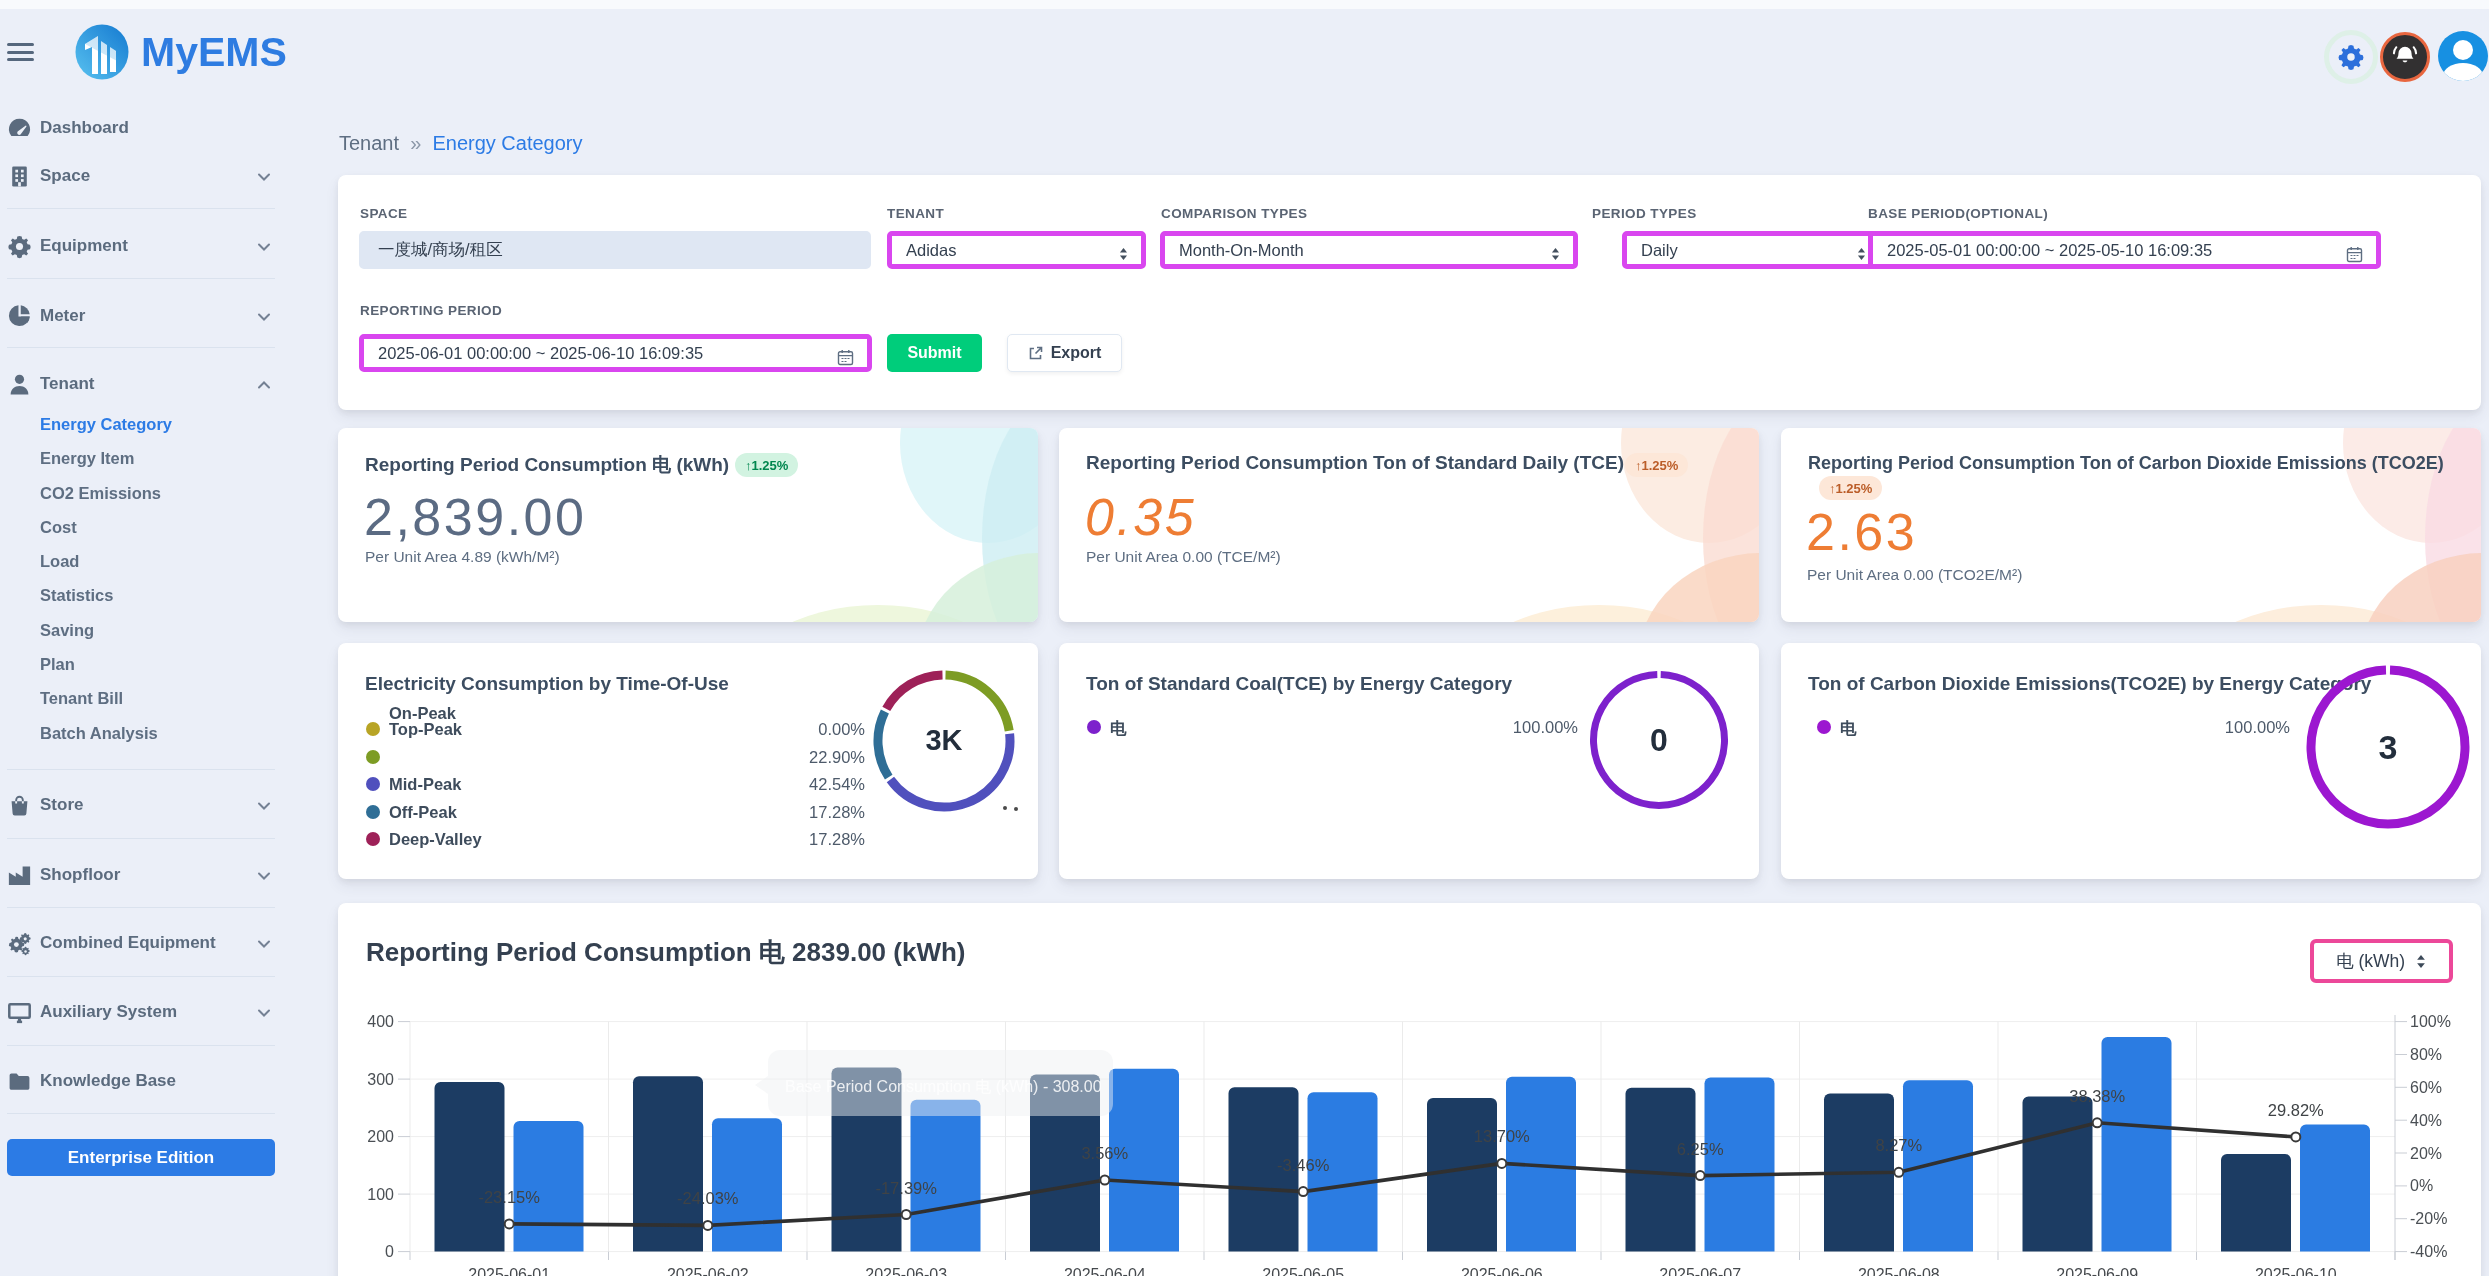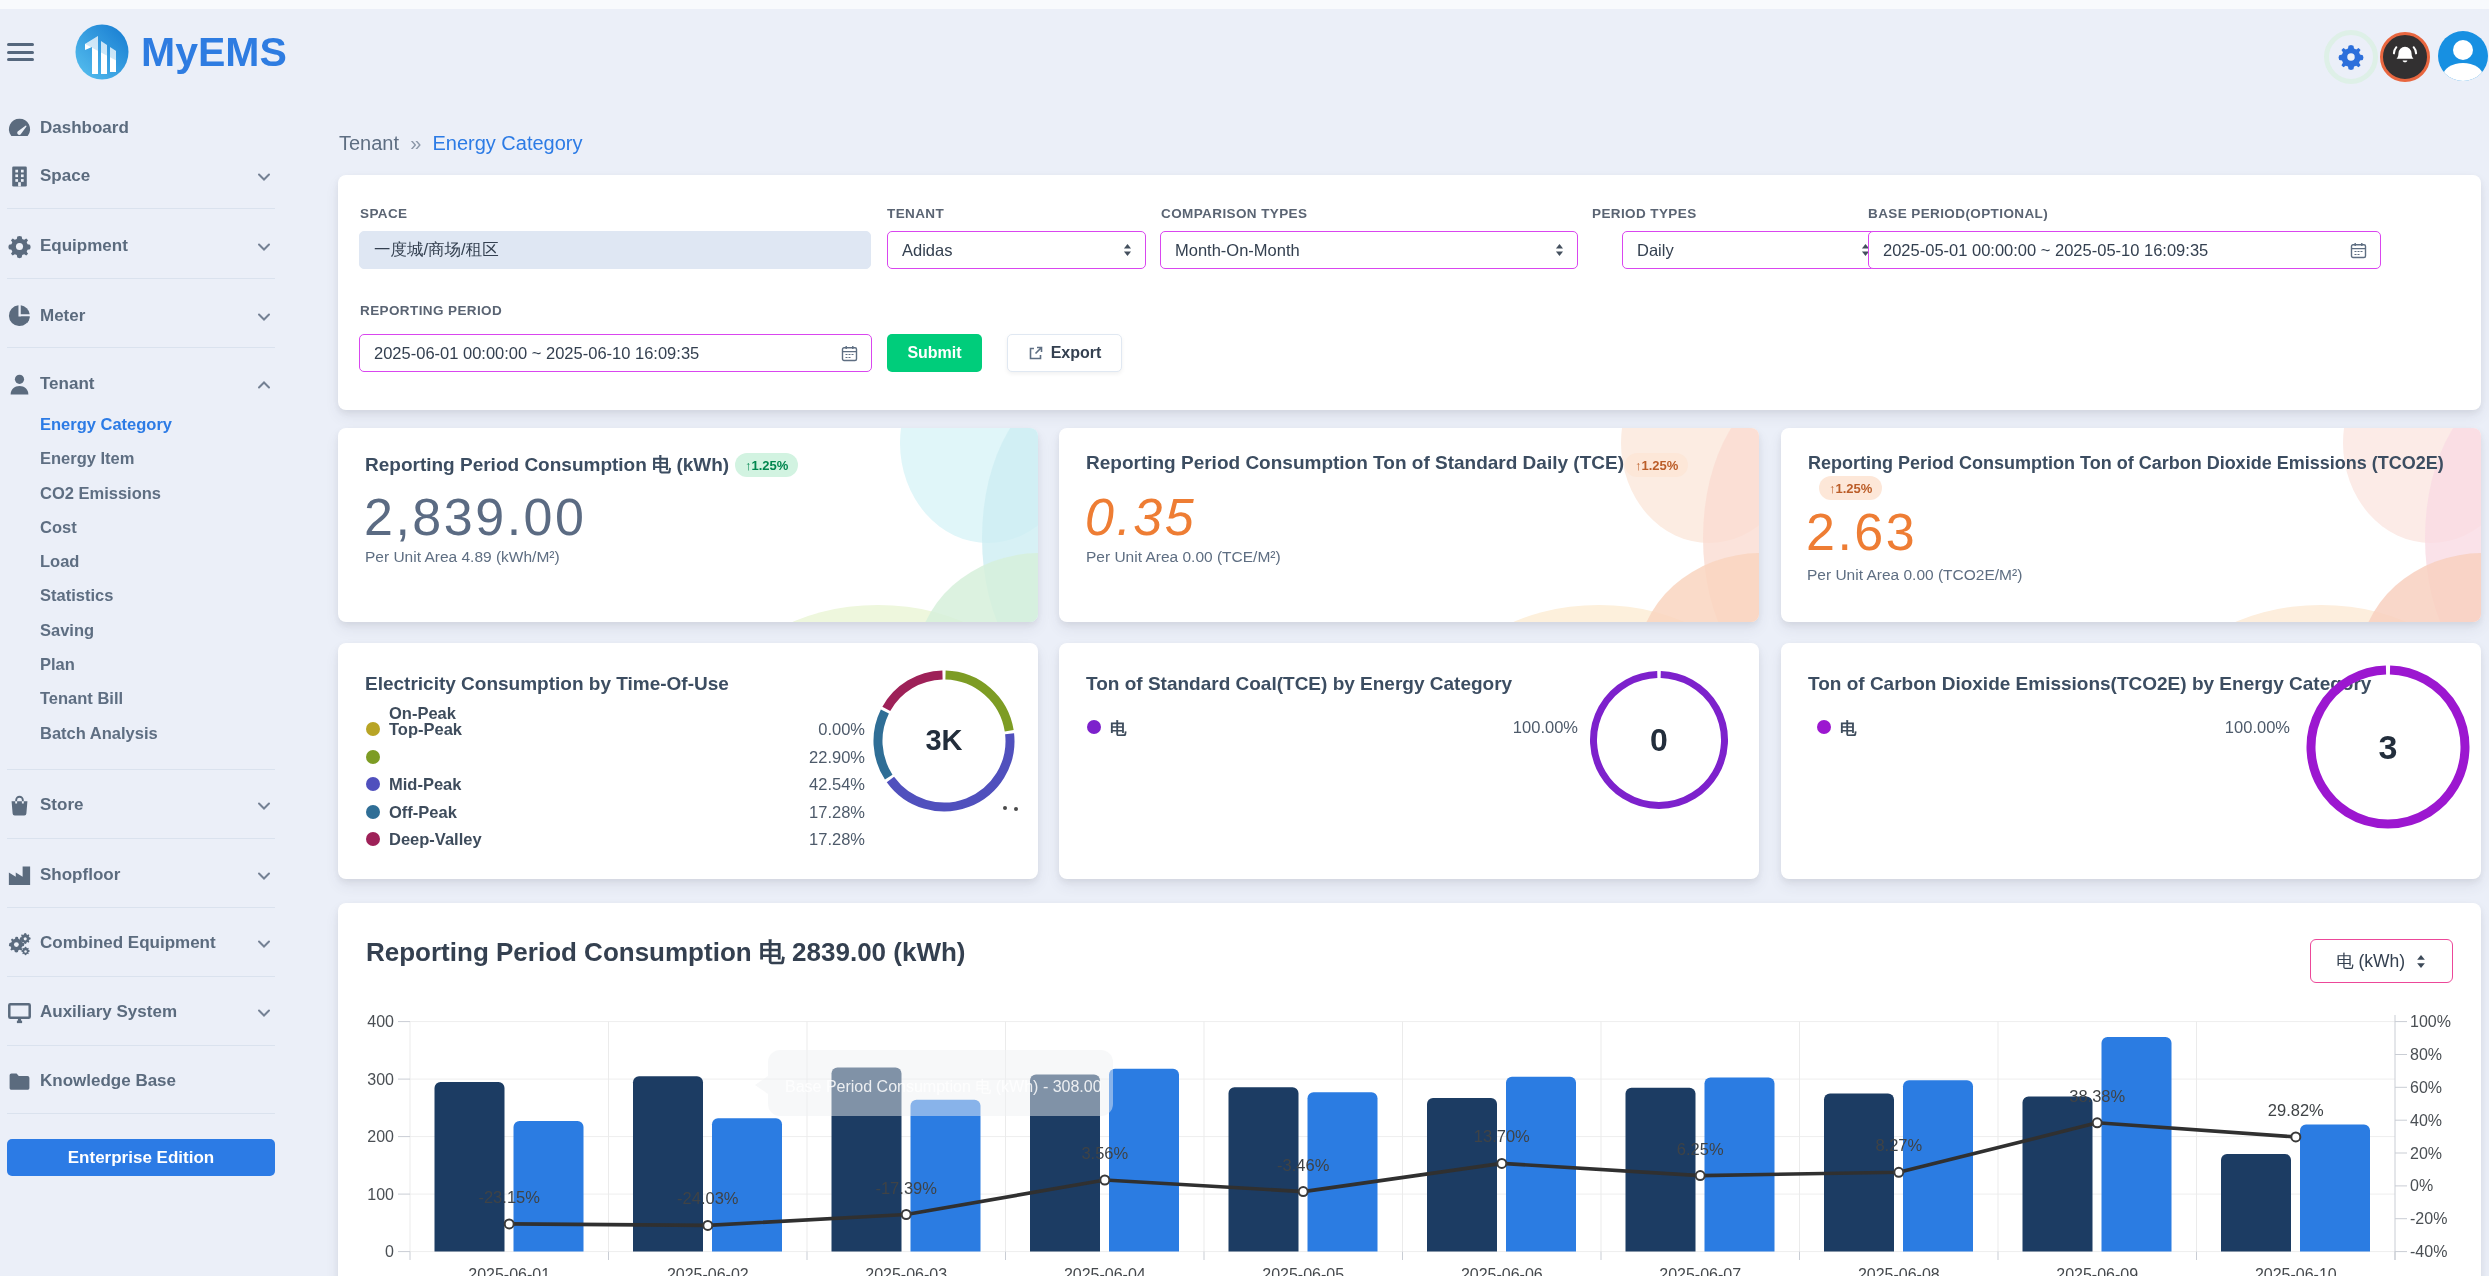--- a/index.html
+++ b/index.html
@@ -5,21 +5,21 @@
   html,body{margin:0;padding:0;}
   body{width:2489px;height:1276px;background:#ebeff8;font-family:"Liberation Sans",sans-serif;position:relative;overflow:hidden;}
   .abs{position:absolute;}
   .card{position:absolute;background:#fff;border-radius:8px;box-shadow:0 7px 14px rgba(65,69,88,.08),0 3px 6px rgba(0,0,0,.06);overflow:hidden;}
   .mitem{position:absolute;left:40px;font-size:17px;font-weight:600;color:#5b6b7e;white-space:nowrap;}
   .msub{position:absolute;left:40px;font-size:16.5px;font-weight:600;color:#5e6e82;white-space:nowrap;}
   .mdiv{position:absolute;left:7px;width:268px;height:1px;background:#dae2ee;}
   .micon{position:absolute;left:7px;width:25px;height:25px;}
   .chev{position:absolute;left:254px;width:20px;height:20px;}
   .flabel{position:absolute;font-size:13.5px;font-weight:700;color:#5a6473;letter-spacing:.4px;white-space:nowrap;}
-  .finput{position:absolute;background:#fff;border:1px solid #d946ef;border-radius:5px;height:38px;box-sizing:border-box;font-size:16.5px;color:#344050;display:flex;align-items:center;padding:0 14px;white-space:nowrap;}
+  .finput{position:absolute;background:#fff;border:5px solid #d946ef;border-radius:5px;height:38px;box-sizing:border-box;font-size:16.5px;color:#344050;display:flex;align-items:center;padding:0 14px;white-space:nowrap;}
   .ctitle{position:absolute;font-size:19px;font-weight:600;color:#3c4d61;white-space:nowrap;}
   .persub{position:absolute;font-size:15.5px;color:#5e6e82;white-space:nowrap;}
   .bignum{position:absolute;font-size:52px;font-weight:500;letter-spacing:2.5px;white-space:nowrap;}
   .badge{position:absolute;height:24px;border-radius:12px;font-size:13px;font-weight:700;display:flex;align-items:center;padding:0 10px;white-space:nowrap;}
   .legrow{position:absolute;font-size:16.5px;font-weight:600;color:#3e4c5c;white-space:nowrap;}
   .legpct{position:absolute;font-size:16.5px;color:#4d5a6a;text-align:right;width:110px;}
   .dot{position:absolute;width:14px;height:14px;border-radius:50%;}
   .dctr{position:absolute;color:#232e3c;font-weight:600;text-align:center;}
 </style>
 </head>
@@ -323,21 +323,21 @@
 <div class="dot" style="left:1817px;top:720px;background:#9c17d0;"></div>
 <div class="legrow" style="left:1840px;top:718px;">电</div>
 <div class="legpct" style="left:2180px;top:718px;">100.00%</div>
 <svg class="abs" style="left:2300px;top:659px;" width="176" height="176">
   <path fill="none" stroke-width="9" stroke="#9c17d0" d="M 90.0 11.0 A 77 77 0 1 1 86.0 11.0"></path>
 </svg>
 <div class="dctr" style="left:2348px;top:728px;width:80px;font-size:34px;">3</div>
 
 <div class="card" style="left:338px;top:903px;width:2143px;height:500px;border-radius:8px 8px 0 0;"></div>
 <div class="abs" style="left:366px;top:935px;font-size:26px;font-weight:600;color:#344050;">Reporting Period Consumption 电 2839.00 (kWh)</div>
-<div class="abs" style="left:2310px;top:939px;width:143px;height:44px;background:#fff;border:1px solid #ec4899;border-radius:6px;box-sizing:border-box;font-size:17.5px;color:#344050;display:flex;align-items:center;justify-content:center;">电 (kWh)&nbsp;&nbsp;
+<div class="abs" style="left:2310px;top:939px;width:143px;height:44px;background:#fff;border:4px solid #ec4899;border-radius:6px;box-sizing:border-box;font-size:17.5px;color:#344050;display:flex;align-items:center;justify-content:center;">电 (kWh)&nbsp;&nbsp;
   <svg width="12" height="15" viewBox="0 0 13 16" fill="#3c4a59">
       <path d="M6.5 1l4.2 5.2H2.3z"></path>
       <path d="M6.5 15L2.3 9.8h8.4z"></path>
     </svg>
 </div>
 <svg class="abs" style="left:338px;top:903px;" width="2143" height="373">
 
   <g stroke="#eeeeee" stroke-width="1">
     <line x1="72" y1="118.6" x2="2057" y2="118.6"></line>
     <line x1="72" y1="176.1" x2="2057" y2="176.1"></line>

